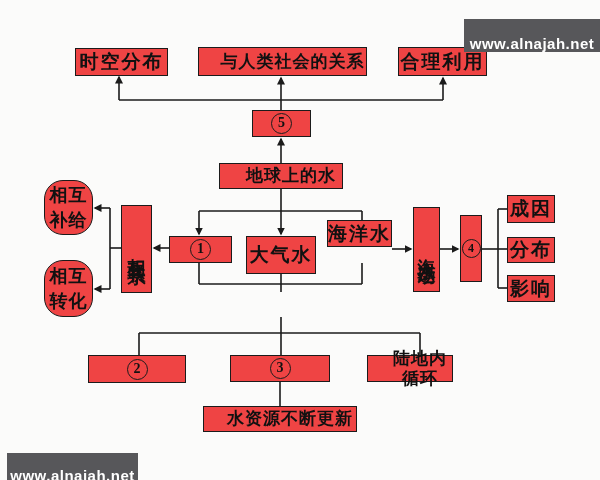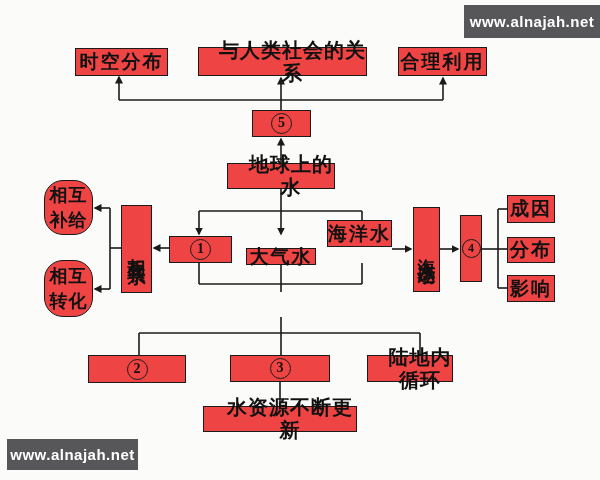--- a/index.html
+++ b/index.html
@@ -7,32 +7,32 @@
     position:relative;width:600px;height:480px;background:#fbfbfa;
     font-family:"Liberation Serif","DejaVu Serif",serif;overflow:hidden;
   }
   #connectors{position:absolute;left:0;top:0;width:600px;height:480px;pointer-events:none;}
   .node{
     position:absolute;box-sizing:border-box;border:1.7px solid #1b1b1b;background:#ef4444;
     display:flex;align-items:center;justify-content:center;
     color:#111;font-weight:bold;line-height:1.15;white-space:pre-line;text-align:center;
   }
   .fs19{font-size:19px;letter-spacing:2px;}
-  .fs18{font-size:20px;letter-spacing:1px;padding-left:20px;}
+  .fs18{font-size:17px;letter-spacing:1px;padding-left:20px;}
   .twoline{font-size:18px;letter-spacing:1px;line-height:1.35;border-radius:19px;}
   .vert{writing-mode:vertical-rl;text-orientation:upright;font-size:18px;letter-spacing:3px;line-height:1;}
   .circ{
     display:inline-flex;align-items:center;justify-content:center;
     width:19px;height:19px;border:1.5px solid #1b1b1b;border-radius:50%;
     font-size:14px;font-weight:bold;color:#111;letter-spacing:0;
   }
   .watermark{
     position:absolute;background:#57575a;color:#fff;
     font-family:"Liberation Sans","DejaVu Sans",sans-serif;font-weight:bold;font-size:15px;
-    display:flex;align-items:center;justify-content:center;letter-spacing:0.5px;
+    display:flex;align-items:flex-end;justify-content:center;letter-spacing:0.5px;margin-top:14px;
   }
 </style>
 </head>
 <body>
 
 <div id="stage">
 
   <svg id="connectors" viewBox="0 0 600 480" xmlns="http://www.w3.org/2000/svg">
     <defs>
       <marker id="ah" markerWidth="9" markerHeight="9" refX="6.5" refY="4" orient="auto" markerUnits="userSpaceOnUse">
@@ -92,40 +92,40 @@
     <span>与人类社会的关系</span>
   </div>
   <div class="node fs19" style="left:398px;top:47px;width:89px;height:29px">
     <span>合理利用</span>
   </div>
 
   <div class="node" style="left:252px;top:110px;width:59px;height:27px">
     <span class="circ">5</span>
   </div>
 
-  <div class="node fs18" style="left:227px;top:163px;width:108px;height:26px">
+  <div class="node fs18" style="left:219px;top:163px;width:124px;height:26px">
     <span>地球上的水</span>
   </div>
 
   <div class="node twoline" style="left:44px;top:180px;width:49px;height:55px">
     <span>相互
 补给</span>
   </div>
   <div class="node twoline" style="left:44px;top:260px;width:49px;height:57px">
     <span>相互
 转化</span>
   </div>
   <div class="node vert" style="left:121px;top:205px;width:31px;height:88px">
     <span>相互联系</span>
   </div>
 
   <div class="node" style="left:169px;top:236px;width:63px;height:27px">
     <span class="circ">1</span>
   </div>
-  <div class="node fs19" style="left:246px;top:248px;width:70px;height:17px">
+  <div class="node fs19" style="left:246px;top:236px;width:70px;height:38px">
     <span>大气水</span>
   </div>
   <div class="node fs19" style="left:327px;top:220px;width:65px;height:27px">
     <span>海洋水</span>
   </div>
 
   <div class="node vert" style="left:413px;top:207px;width:27px;height:85px">
     <span>海水运动</span>
   </div>
   <div class="node" style="left:460px;top:215px;width:22px;height:67px;padding:0">

